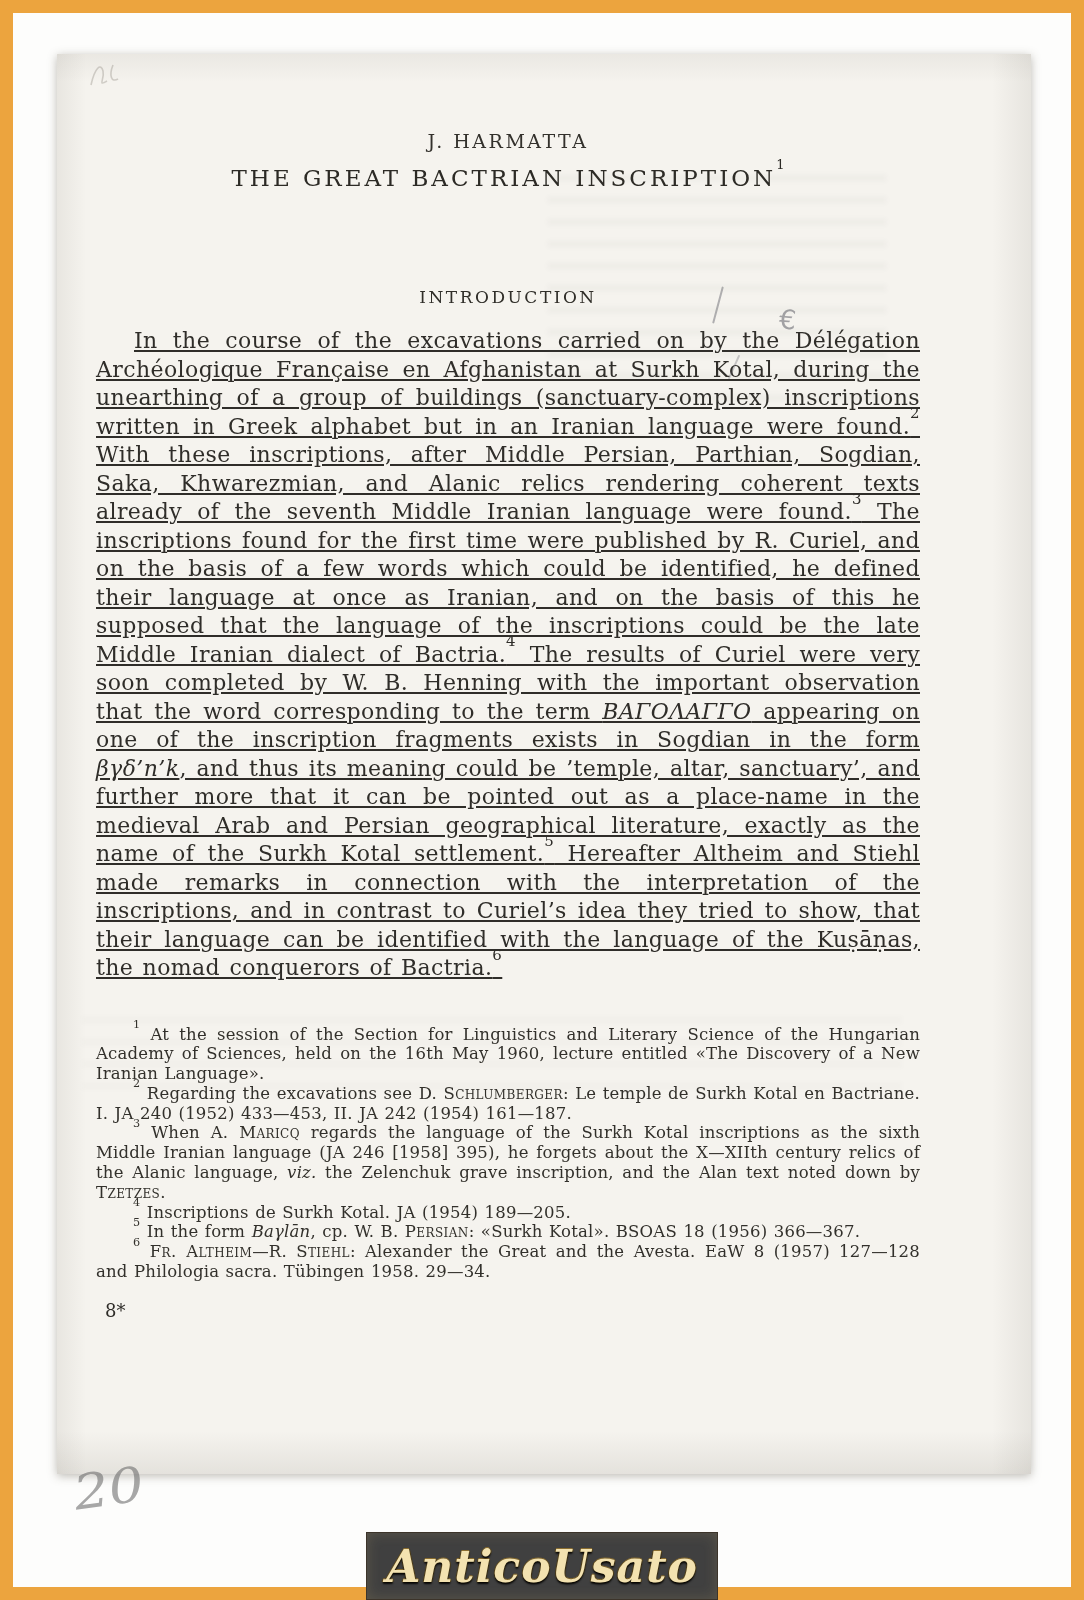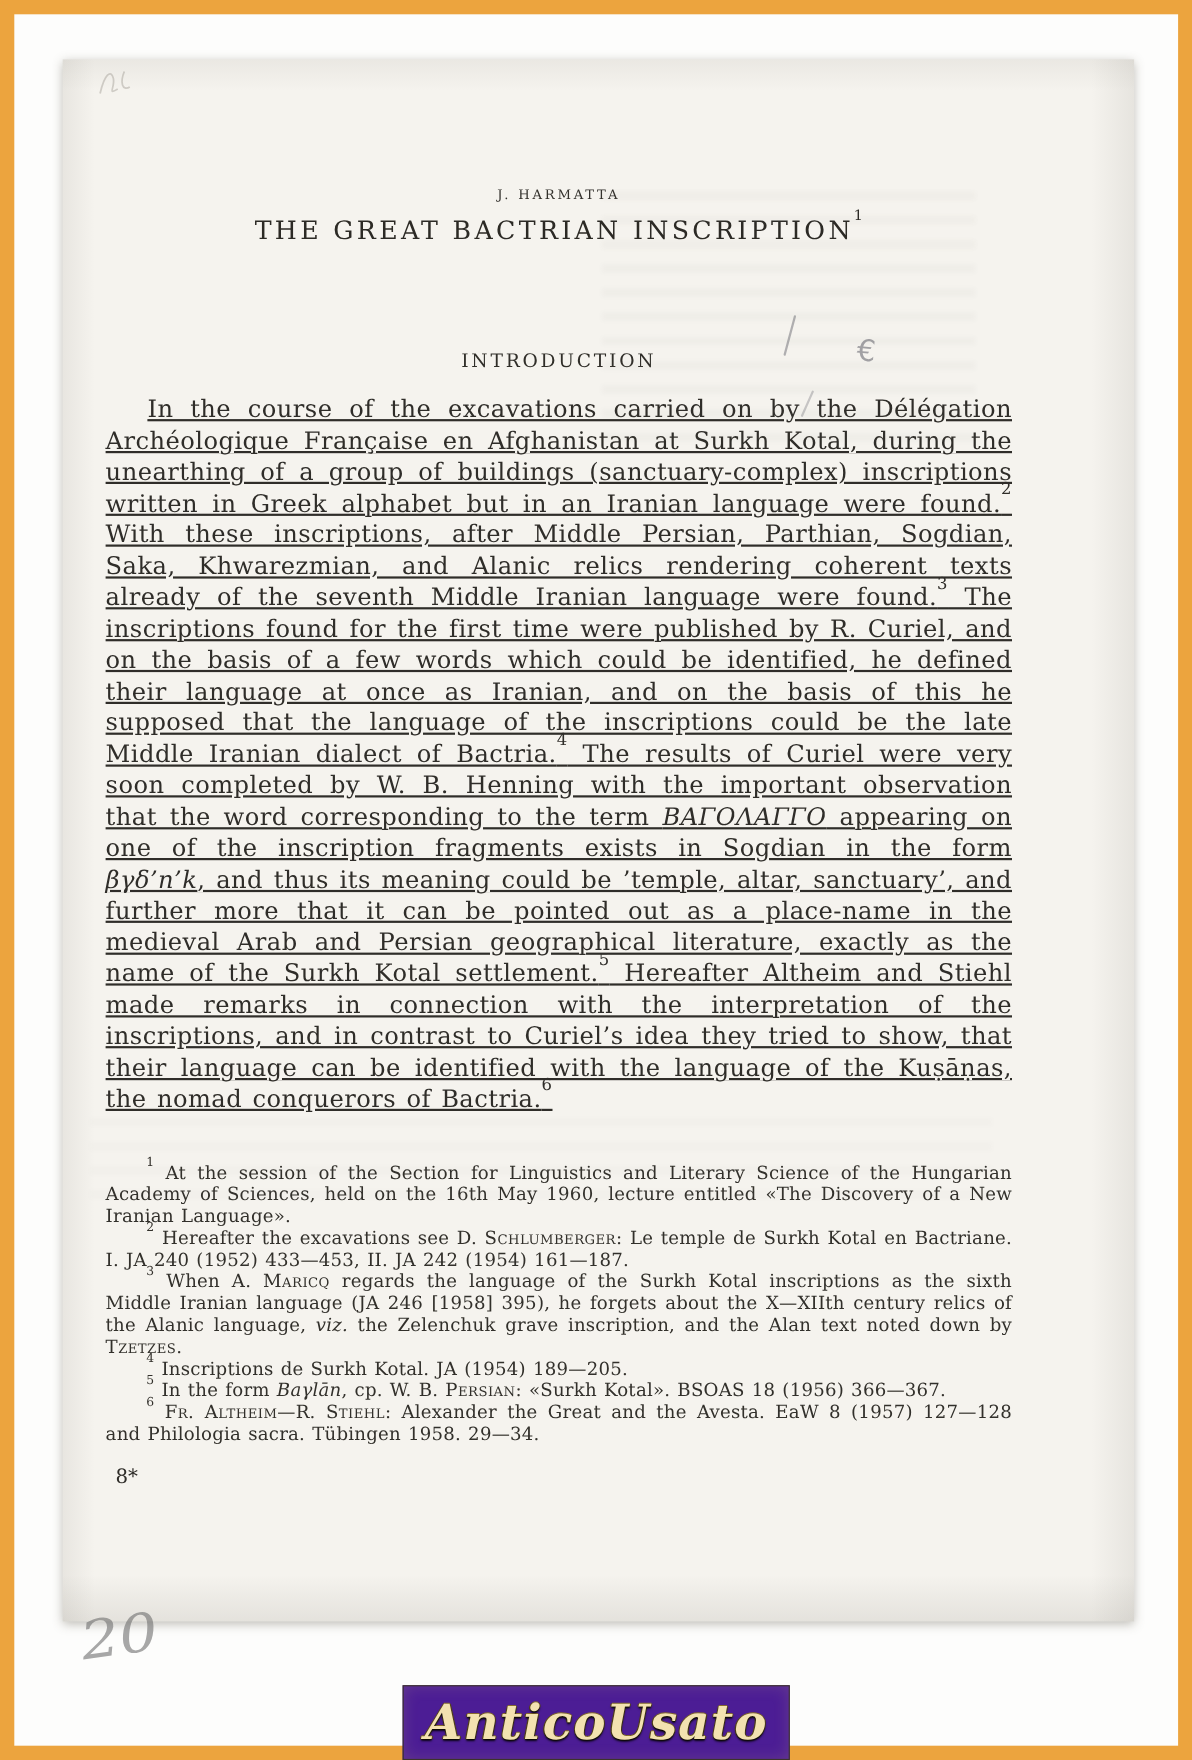--- a/index.html
+++ b/index.html
@@ -45,22 +45,22 @@
   .mark-slash { position:absolute; width:2px; background:#5a5a64; opacity:0.45; border-radius:2px; }
   .mark-slash-1 { left:660px; top:232px; height:38px; transform:rotate(15deg); }
   .mark-slash-2 { left:676px; top:300px; height:26px; transform:rotate(24deg); opacity:0.3; }
   .mark-euro {
     position:absolute; left:722px; top:250px;
     font-family:"DejaVu Sans", sans-serif; font-size:27px;
     color:#5f5f68; opacity:0.55; transform:rotate(5deg);
   }
 
   .author {
-    margin-top:116px; text-align:center;
-    font-size:12px; letter-spacing:2.5px; color:#33312c;
+    margin-top:76px; text-align:center;
+    font-size:19px; letter-spacing:2.5px; color:#33312c;
   }
   .title {
     margin-top:13px; text-align:center; font-weight:normal;
     font-size:23px; letter-spacing:3px; color:#2c2a25; white-space:nowrap;
   }
   .title-sup { font-size:13px; position:relative; top:-8px; letter-spacing:0; }
 
   .section {
     margin-top:96px; text-align:center; font-weight:normal;
     font-size:17px; letter-spacing:2.5px; color:#302e29;
@@ -94,21 +94,21 @@
     position:absolute; left:78px; top:1460px; z-index:2;
     font-family:"DejaVu Serif", serif; font-style:italic;
     font-size:48px; color:#6f6f6f; opacity:0.6;
     transform:rotate(-8deg) scaleX(1.15);
   }
 
   
   .banner {
     position:absolute; left:50%; bottom:0; transform:translateX(-50%);
     width:352px; height:68px; z-index:7;
-    background:#4c1d95;
+    background:#404040;
     border:1px solid #3c342a;
     box-shadow:inset 0 0 14px rgba(222,192,122,0.18);
     display:flex; align-items:center; justify-content:center;
   }
   .banner-text {
     font-family:"DejaVu Serif", serif; font-style:italic; font-weight:bold;
     font-size:44px; letter-spacing:1px;
     color:#f3e2b0;
     text-shadow:
       0 2px 2px rgba(0,0,0,0.9),
@@ -135,21 +135,21 @@
     <div class="author">J. HARMATTA</div>
 
     <h1 class="title"><span>THE GREAT BACTRIAN INSCRIPTION</span><sup class="title-sup">1</sup></h1>
 
     <h2 class="section">INTRODUCTION</h2>
 
     <p class="body-par"><span>In the course of the excavations carried on by the Délégation Archéologique Française en Afghanistan at Surkh Kotal, during the unearthing of a group of buildings (sanctuary-complex) inscriptions written in Greek alphabet but in an Iranian language were found.</span><sup>2</sup><span> With these inscriptions, after Middle Persian, Parthian, Sogdian, Saka, Khwarezmian, and Alanic relics rendering coherent texts already of the seventh Middle Iranian language were found.</span><sup>3</sup><span> The inscriptions found for the first time were published by R. Curiel, and on the basis of a few words which could be identified, he defined their language at once as Iranian, and on the basis of this he supposed that the language of the inscriptions could be the late Middle Iranian dialect of Bactria.</span><sup>4</sup><span> The results of Curiel were very soon completed by W. B. Henning with the important observation that the word corresponding to the term </span><span class="italic">ΒΑΓΟΛΑΓΓΟ</span><span> appearing on one of the inscription fragments exists in Sogdian in the form </span><span class="italic">βγδ’n’k</span><span>, and thus its meaning could be ’temple, altar, sanctuary’, and further more that it can be pointed out as a place-name in the medieval Arab and Persian geographical literature, exactly as the name of the Surkh Kotal settlement.</span><sup>5</sup><span> Hereafter Altheim and Stiehl made remarks in connection with the interpretation of the inscriptions, and in contrast to Curiel’s idea they tried to show, that their language can be identified with the language of the Kuṣāṇas, the nomad conquerors of Bactria.</span><sup>6</sup></p>
 
     <div class="footnotes">
       <p class="footnote"><sup>1</sup><span> At the session of the Section for Linguistics and Literary Science of the Hungarian Academy of Sciences, held on the 16th May 1960, lecture entitled «The Discovery of a New Iranian Language».</span></p>
-      <p class="footnote"><sup>2</sup><span> Hereafter the excavations see D. </span><span class="sc">Schlumberger</span><span>: Le temple de Surkh Kotal en Bactriane. I. JA 240 (1952) 433—453, II. JA 242 (1954) 161—187.</span></p>
+      <p class="footnote"><sup>2</sup><span> Regarding the excavations see D. </span><span class="sc">Schlumberger</span><span>: Le temple de Surkh Kotal en Bactriane. I. JA 240 (1952) 433—453, II. JA 242 (1954) 161—187.</span></p>
       <p class="footnote"><sup>3</sup><span> When A. </span><span class="sc">Maricq</span><span> regards the language of the Surkh Kotal inscriptions as the sixth Middle Iranian language (JA 246 [1958] 395), he forgets about the X—XIIth century relics of the Alanic language, </span><span class="italic">viz.</span><span> the Zelenchuk grave inscription, and the Alan text noted down by </span><span class="sc">Tzetzes</span><span>.</span></p>
       <p class="footnote"><sup>4</sup><span> Inscriptions de Surkh Kotal. JA (1954) 189—205.</span></p>
       <p class="footnote"><sup>5</sup><span> In the form </span><span class="italic">Baγlān</span><span>, cp. W. B. </span><span class="sc">Persian</span><span>: «Surkh Kotal». BSOAS 18 (1956) 366—367.</span></p>
       <p class="footnote"><sup>6</sup><span> </span><span class="sc">Fr. Altheim</span><span>—R. </span><span class="sc">Stiehl</span><span>: Alexander the Great and the Avesta. EaW 8 (1957) 127—128 and Philologia sacra. Tübingen 1958. 29—34.</span></p>
     </div>
 
     <div class="page-sig">8*</div>
   </div>
 
   <div class="pencil-20">20</div>

